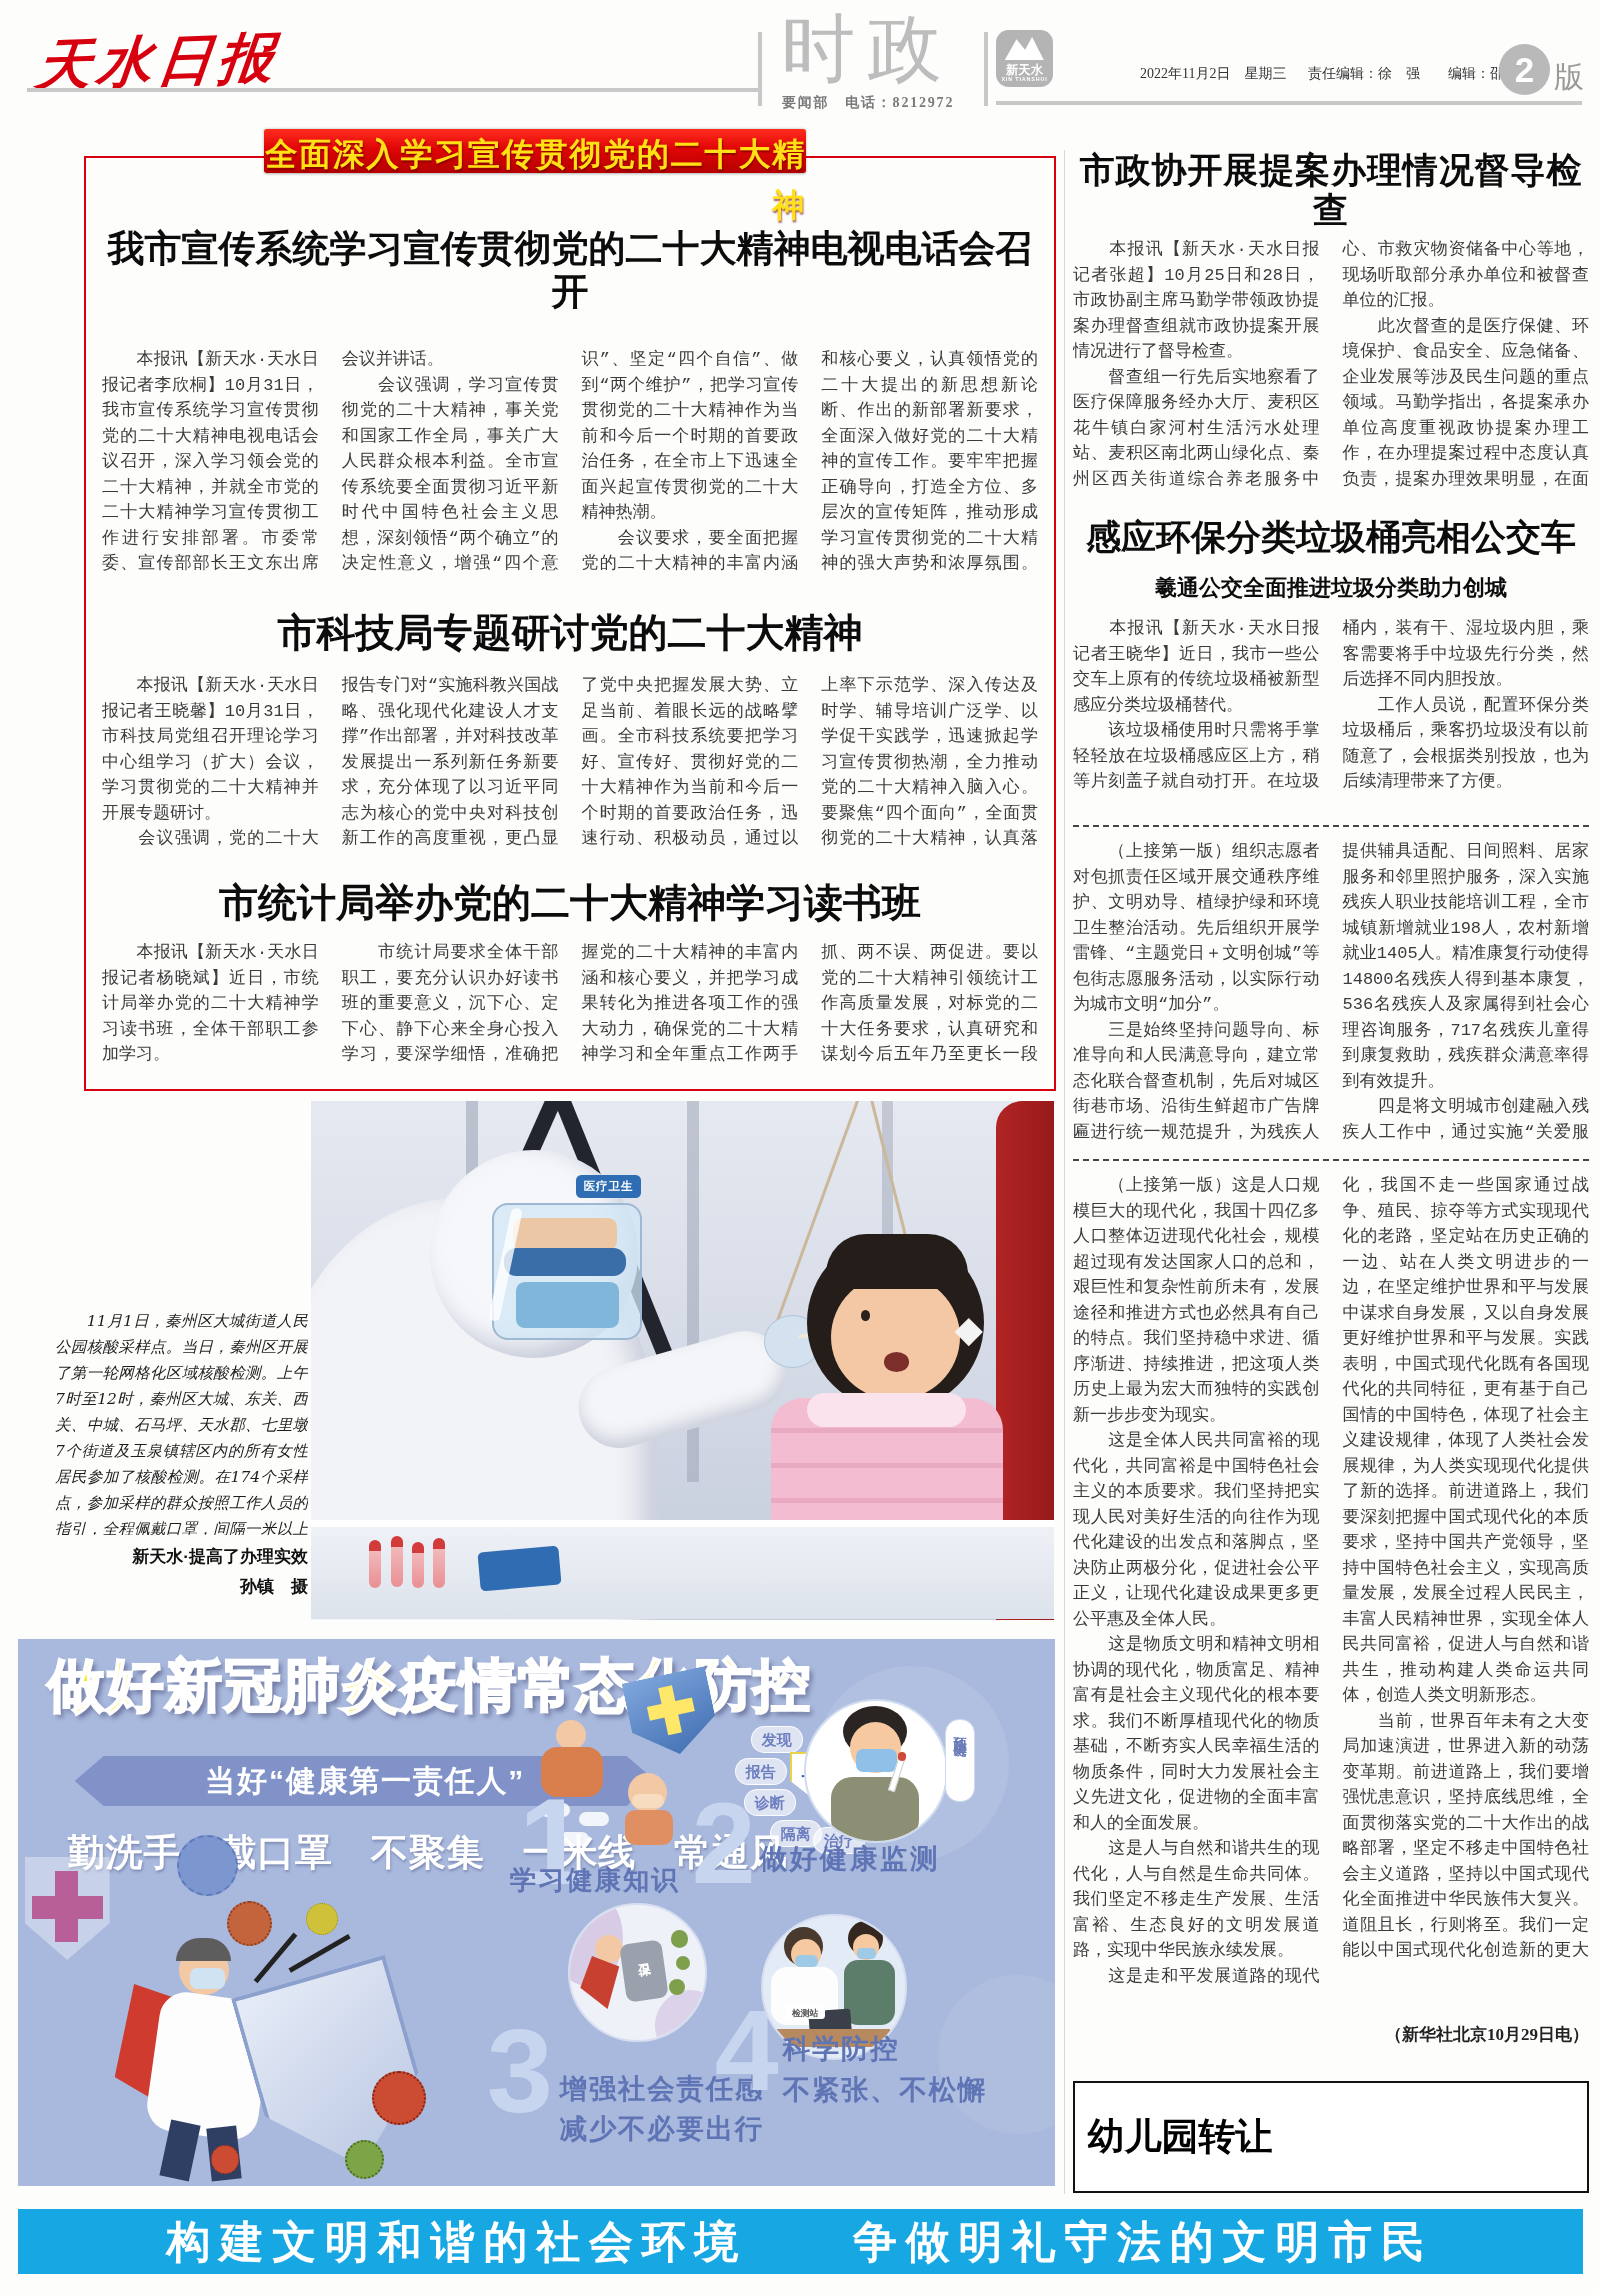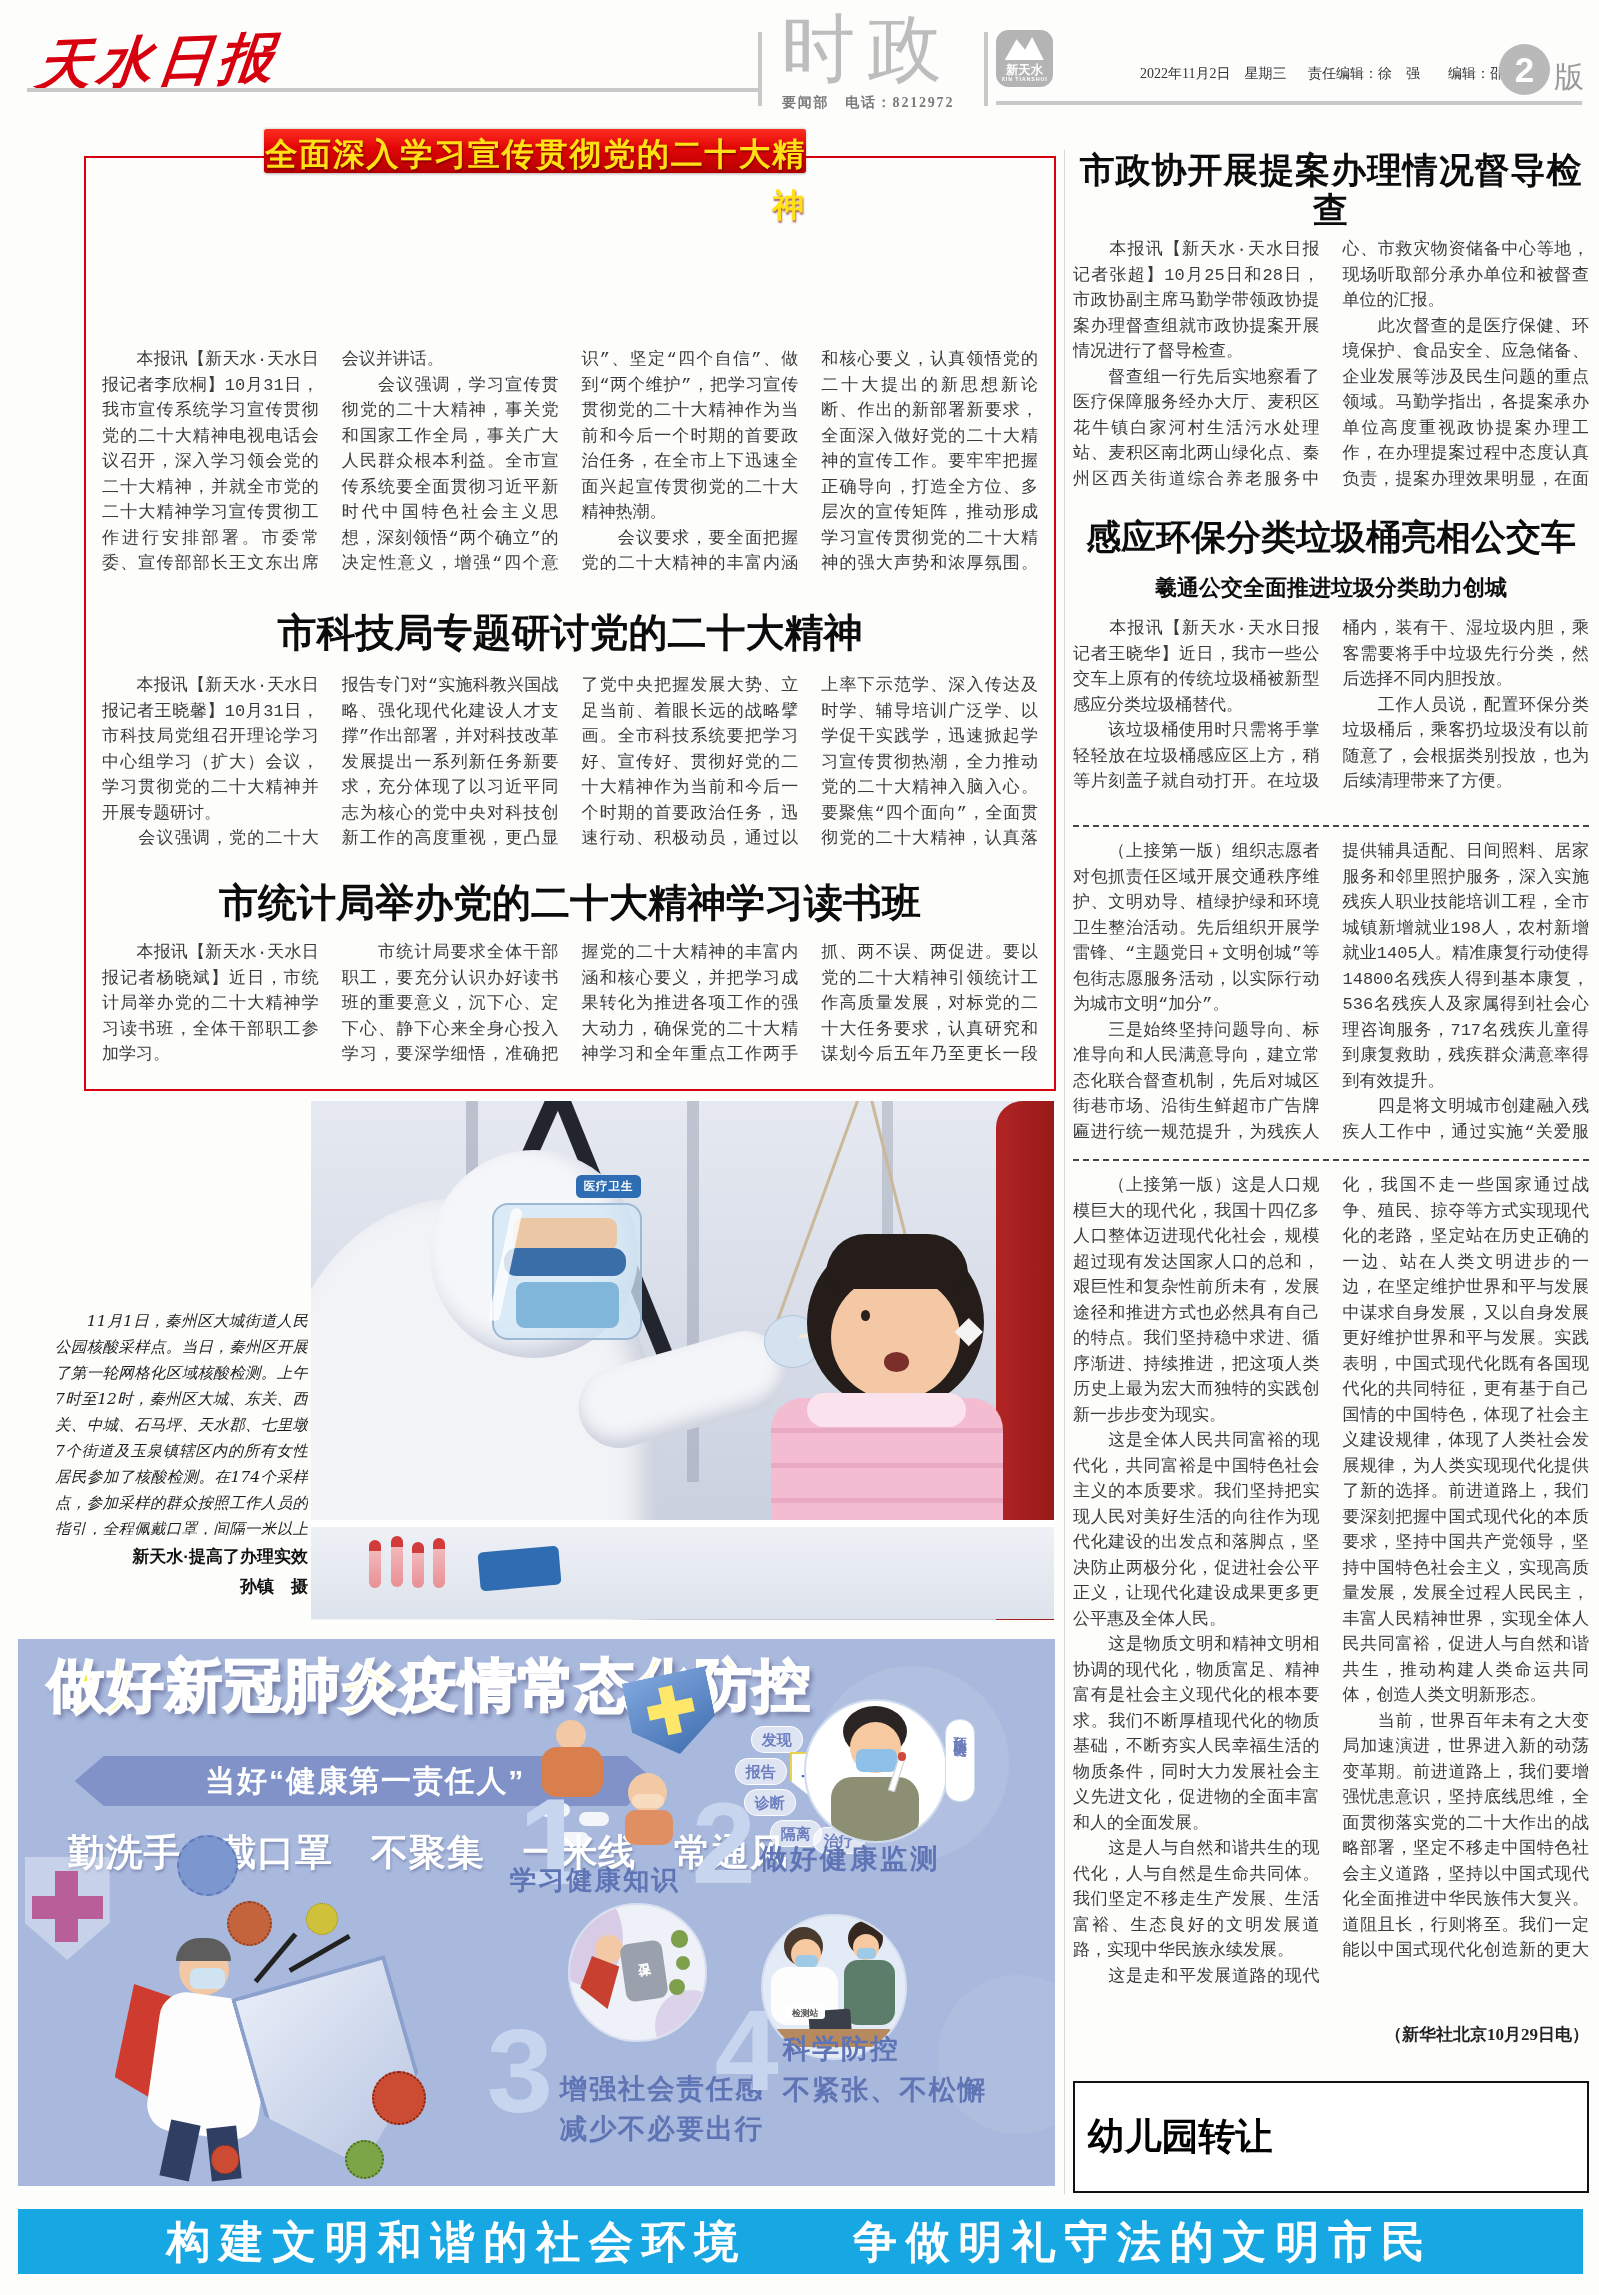--- a/index.html
+++ b/index.html
@@ -48,20 +48,21 @@
 
   <div class="abs" style="left:84px;top:156px;width:972px;height:935px;border:2.7px solid #d7000f;box-sizing:border-box;"></div>
 
   <div class="abs" style="left:264px;top:129px;width:542px;height:44px;border-radius:2.7px;
               background:linear-gradient(180deg,#ff2d1f 0%,#e00505 45%,#b50000 100%);
               box-shadow:0 0.9px 2.7px rgba(0,0,0,.3);text-align:right;">
       <span style="font:900 32px 'Liberation Sans',sans-serif;color:#ffe115;line-height:51px;letter-spacing:1.8px;
                    text-shadow:0.9px 1.8px 1.8px rgba(110,0,0,.65);">全面深入学习宣传贯彻党的二十大精神</span>
   </div>
 
+  <div class="abs headline" style="left:102px;top:228px;width:936px;font-size:37px;">我市宣传系统学习宣传贯彻党的二十大精神电视电话会召开</div>
   <div class="abs body cols4" style="left:102px;top:347px;width:936px;height:237px;">　　本报讯【新天水·天水日报记者李欣桐】10月31日，我市宣传系统学习宣传贯彻党的二十大精神电视电话会议召开，深入学习领会党的二十大精神，并就全市党的二十大精神学习宣传贯彻工作进行安排部署。市委常委、宣传部部长王文东出席会议并讲话。
 　　会议强调，学习宣传贯彻党的二十大精神，事关党和国家工作全局，事关广大人民群众根本利益。全市宣传系统要全面贯彻习近平新时代中国特色社会主义思想，深刻领悟“两个确立”的决定性意义，增强“四个意识”、坚定“四个自信”、做到“两个维护”，把学习宣传贯彻党的二十大精神作为当前和今后一个时期的首要政治任务，在全市上下迅速全面兴起宣传贯彻党的二十大精神热潮。
 　　会议要求，要全面把握党的二十大精神的丰富内涵和核心要义，认真领悟党的二十大提出的新思想新论断、作出的新部署新要求，全面深入做好党的二十大精神的宣传工作。要牢牢把握正确导向，打造全方位、多层次的宣传矩阵，推动形成学习宣传贯彻党的二十大精神的强大声势和浓厚氛围。要扎实有效抓好学习培训，广泛深入开展集中宣讲，切实加强理论研究阐释，推动党的二十大精神在天水落地生根。</div>
 
   <div class="abs headline" style="left:102px;top:611px;width:936px;font-size:39px;">市科技局专题研讨党的二十大精神</div>
   <div class="abs body cols4" style="left:102px;top:673px;width:936px;height:196px;">　　本报讯【新天水·天水日报记者王晓馨】10月31日，市科技局党组召开理论学习中心组学习（扩大）会议，学习贯彻党的二十大精神并开展专题研讨。
 　　会议强调，党的二十大报告专门对“实施科教兴国战略、强化现代化建设人才支撑”作出部署，并对科技改革发展提出一系列新任务新要求，充分体现了以习近平同志为核心的党中央对科技创新工作的高度重视，更凸显了党中央把握发展大势、立足当前、着眼长远的战略擘画。全市科技系统要把学习好、宣传好、贯彻好党的二十大精神作为当前和今后一个时期的首要政治任务，迅速行动、积极动员，通过以上率下示范学、深入传达及时学、辅导培训广泛学、以学促干实践学，迅速掀起学习宣传贯彻热潮，全力推动党的二十大精神入脑入心。要聚焦“四个面向”，全面贯彻党的二十大精神，认真落实报告的各项战略部署，深化科技体制改革，优化科技资源配置，强化关键核心技术攻关，切实把党的二十大精神转化为推动全市科技创新工作的生动实践，不断推动全市科技创新工作取得新进展，真正以实干实绩体现学习贯彻党的二十大精神的实际成效。</div>
 
   <div class="abs headline" style="left:102px;top:881px;width:936px;font-size:39px;">市统计局举办党的二十大精神学习读书班</div>
   <div class="abs body cols4" style="left:102px;top:940px;width:936px;height:147px;">　　本报讯【新天水·天水日报记者杨晓斌】近日，市统计局举办党的二十大精神学习读书班，全体干部职工参加学习。

